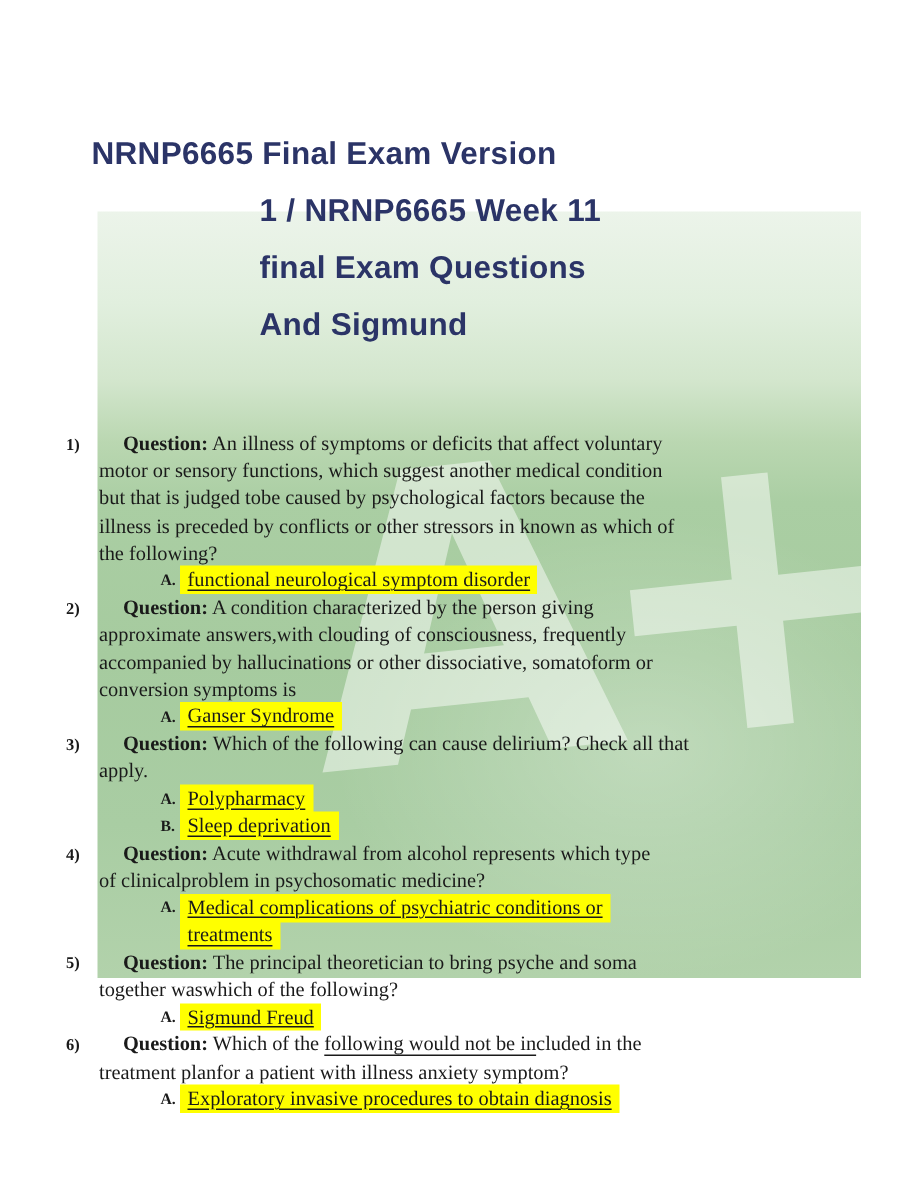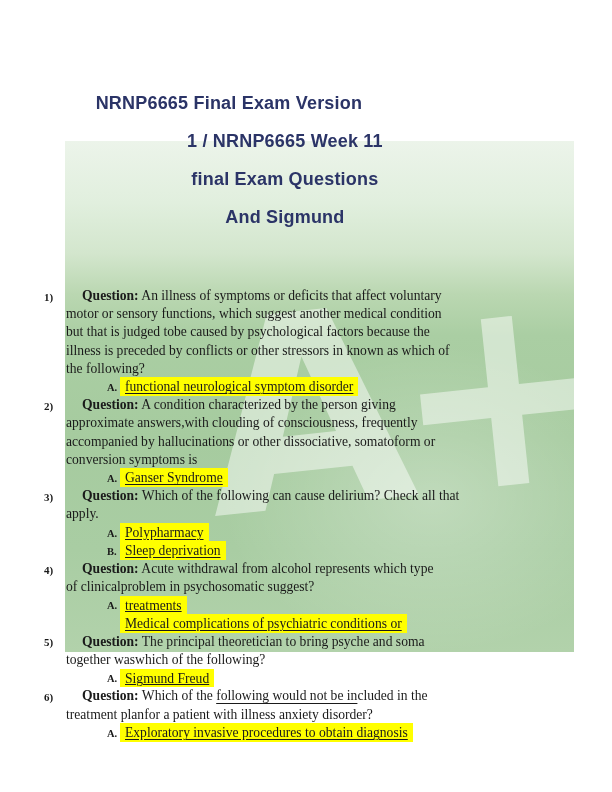--- a/index.html
+++ b/index.html
@@ -19,25 +19,24 @@
   .watermark{
     position:absolute;left:138px;top:128px;
     font-family:"DejaVu Sans", sans-serif;font-weight:bold;
     font-size:268px;line-height:1;letter-spacing:-18px;
     color:rgba(255,255,255,0.48);
     transform:rotate(-6deg);
     user-select:none;
   }
   
   .title{
-    position:absolute;left:75px;top:84px;
+    position:absolute;left:61px;top:84px;
     font-family:"Liberation Sans", sans-serif;font-weight:700;
-    font-size:18px;line-height:38px;letter-spacing:0.2px;
+    font-size:21px;line-height:38px;letter-spacing:0.2px;
     color:var(--title-color,#2b3467);
-    text-align:center;
   }
   .title .indent{margin-left:112px;}
   
   .questions{
     position:absolute;left:44px;top:287px;width:520px;
     font-size:13.6px;line-height:18.2px;color:#1a1a1a;
   }
   .question{position:relative;padding-left:22px;}
   .qnum{
     position:absolute;left:0;top:2.5px;
@@ -116,44 +115,44 @@
           <div class="answer">
             <span class="aletter">B.</span>
             <div class="aline"><span class="hl">Sleep deprivation</span></div>
           </div>
         </div>
       </div>
       <div class="question">
         <span class="qnum">4)</span>
         <div class="qbody">
           <div class="qline"><span class="qlabel">Question:</span> <span>Acute withdrawal from alcohol represents which type</span></div>
-          <div class="qline"><span>of clinicalproblem in psychosomatic suggest?</span></div>
+          <div class="qline"><span>of clinicalproblem in psychosomatic medicine?</span></div>
           <div class="answer">
             <span class="aletter">A.</span>
+            <div class="aline"><span class="hl">Medical complications of psychiatric conditions or</span></div>
             <div class="aline"><span class="hl">treatments</span></div>
-            <div class="aline"><span class="hl">Medical complications of psychiatric conditions or</span></div>
           </div>
         </div>
       </div>
       <div class="question">
         <span class="qnum">5)</span>
         <div class="qbody">
           <div class="qline"><span class="qlabel">Question:</span> <span>The principal theoretician to bring psyche and soma</span></div>
           <div class="qline"><span>together waswhich of the following?</span></div>
           <div class="answer">
             <span class="aletter">A.</span>
             <div class="aline"><span class="hl">Sigmund Freud</span></div>
           </div>
         </div>
       </div>
       <div class="question">
         <span class="qnum">6)</span>
         <div class="qbody">
           <div class="qline"><span class="qlabel">Question:</span> <span>Which of the </span><span class="u">following would not be in</span><span>cluded in the</span></div>
-          <div class="qline"><span>treatment planfor a patient with illness anxiety disorder?</span></div>
+          <div class="qline"><span>treatment planfor a patient with illness anxiety symptom?</span></div>
           <div class="answer">
             <span class="aletter">A.</span>
             <div class="aline"><span class="hl">Exploratory invasive procedures to obtain diagnosis</span></div>
           </div>
         </div>
       </div>
     </div>
 
 </div>
 

